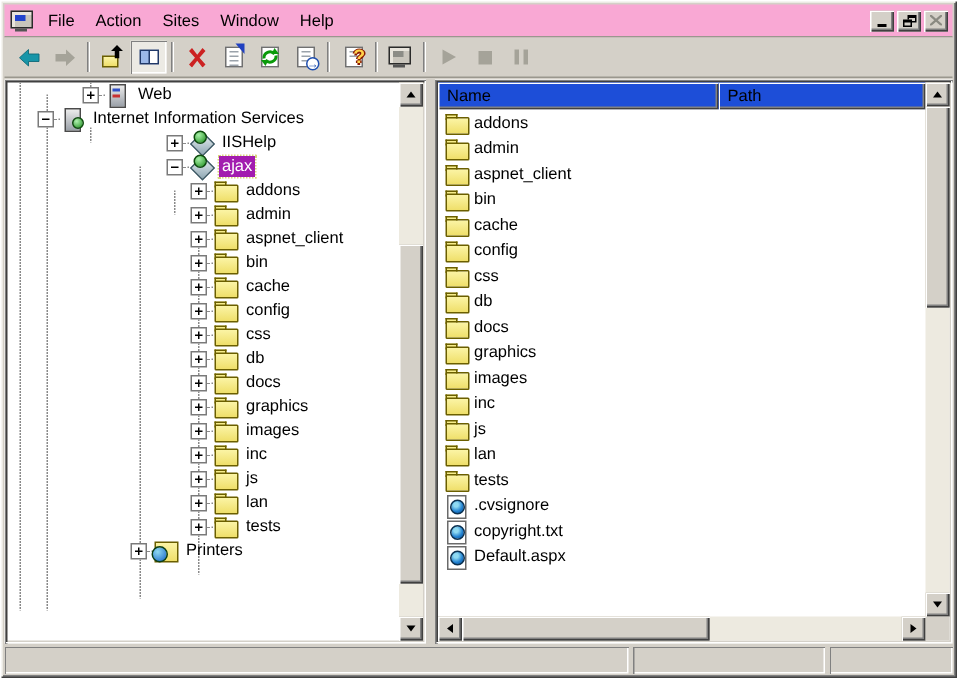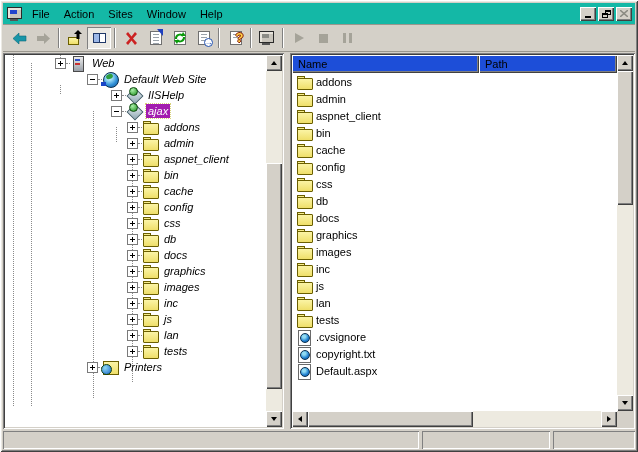--- a/index.html
+++ b/index.html
@@ -31,21 +31,21 @@
   .glyph-min{ width:6px; height:2px; background:#000; margin-top:7px;}
   .glyph-max{ width:8px; height:7px; border:1px solid #000; border-top-width:2px;}
   .glyph-restore{ position:relative; width:9px; height:8px;}
   .glyph-restore i{ position:absolute; display:block; border:1px solid #000; border-top-width:2px; background:#D4D0C8;}
   .glyph-restore i.b{ width:6px; height:5px; right:0; top:0;}
   .glyph-restore i.f{ width:6px; height:5px; left:0; bottom:0;}
   .grey .glyph-x line{ stroke:#8A8A82; }
   
   .menubar{
     height:22px; flex:0 0 22px; display:flex; align-items:center;
-    background:#14b8a6; padding:0 3px; border-bottom:1px solid #9A978E;
+    background:#f9a8d4; padding:0 3px; border-bottom:1px solid #9A978E;
   }
   .menu-item{ padding:3px 7px; cursor:default; }
   .mdi-buttons{ margin-left:auto; display:flex; gap:2px; }
   
   .toolbar{
     height:27px; flex:0 0 27px; display:flex; align-items:center;
     padding:0 4px; border-bottom:1px solid #9A978E; background:#D4D0C8;
   }
   .tbtn{ width:24px; height:22px; display:flex; align-items:center; justify-content:center; position:relative;}
   .tbtn.pressed{
@@ -63,21 +63,21 @@
     background:#fff; position:relative;
     box-shadow: inset 1px 1px 0 #808080, inset -1px -1px 0 #FFF,
                 inset 2px 2px 0 #404040, inset -2px -2px 0 #D4D0C8;
   }
   .left-pane{ width:281px; flex:0 0 281px; }
   .splitter{ width:6px; flex:0 0 6px; background:#D4D0C8; }
   .right-pane{ flex:1 1 auto; }
   
   .tree-view{ position:absolute; left:2px; top:2px; bottom:2px; right:18px; overflow:hidden; }
   .tree-rows{ position:absolute; left:0; top:0; right:0; }
-  .tree-row{ height:16px; display:flex; align-items:center; white-space:nowrap; position:relative;font-style:italic; }
+  .tree-row{ height:16px; display:flex; align-items:center; white-space:nowrap; position:relative; }
   .d1{ padding-left:20px;} .d2{ padding-left:50px;} .d3{ padding-left:82px;}
   .d4{ padding-left:106px;} .d5{ padding-left:122px;}
   .exp{ width:11px; height:11px; border:1px solid #7A7A7A; background:#fff; position:relative; flex:0 0 11px;}
   .exp::before{ content:""; position:absolute; left:2px; top:4px; width:5px; height:1px; background:#000;}
   .exp.plus::after{ content:""; position:absolute; left:4px; top:2px; width:1px; height:5px; background:#000;}
   .stub{ width:4px; height:1px; border-top:1px dotted #8A8A8A; flex:0 0 4px;}
   .tree-label{ padding:1px 2px; margin-left:1px;}
   .tree-row.selected .tree-label{ background:#a21caf; color:#fff; outline:1px dotted #D8D37A;}
   .gl{ position:absolute; width:1px;
        background-image:repeating-linear-gradient(to bottom,#8A8A8A 0 1px,transparent 1px 2px);}
@@ -304,27 +304,25 @@
         <div class="gl" style="left:88px; top:56px; height:288px;"></div>
         <div class="gl" style="left:111px;top:72px; height:16px;"></div>
         <div class="gl" style="left:127px;top:104px;height:224px;"></div>
         <div class="tree-rows" id="tree-rows">
             <div class="tree-row d2">
               <span class="exp plus"></span>
               <span class="stub"></span>
               <span class="ic i-iis-box"></span>
               <span class="tree-label">Web</span>
             </div>
-            <div class="tree-row d3">
+            <div class="tree-row d1">
               <span class="exp minus"></span>
               <span class="stub"></span>
-              <span class="ic i-globe">
-                <span class="hand"></span>
-              </span>
-              <span class="tree-label">Default Web Site</span>
+              <span class="ic i-server-green"></span>
+              <span class="tree-label">Internet Information Services</span>
             </div>
             <div class="tree-row d4">
               <span class="exp plus"></span>
               <span class="stub"></span>
               <span class="ic i-app"></span>
               <span class="tree-label">IISHelp</span>
             </div>
             <div class="tree-row d4 selected">
               <span class="exp minus"></span>
               <span class="stub"></span>

